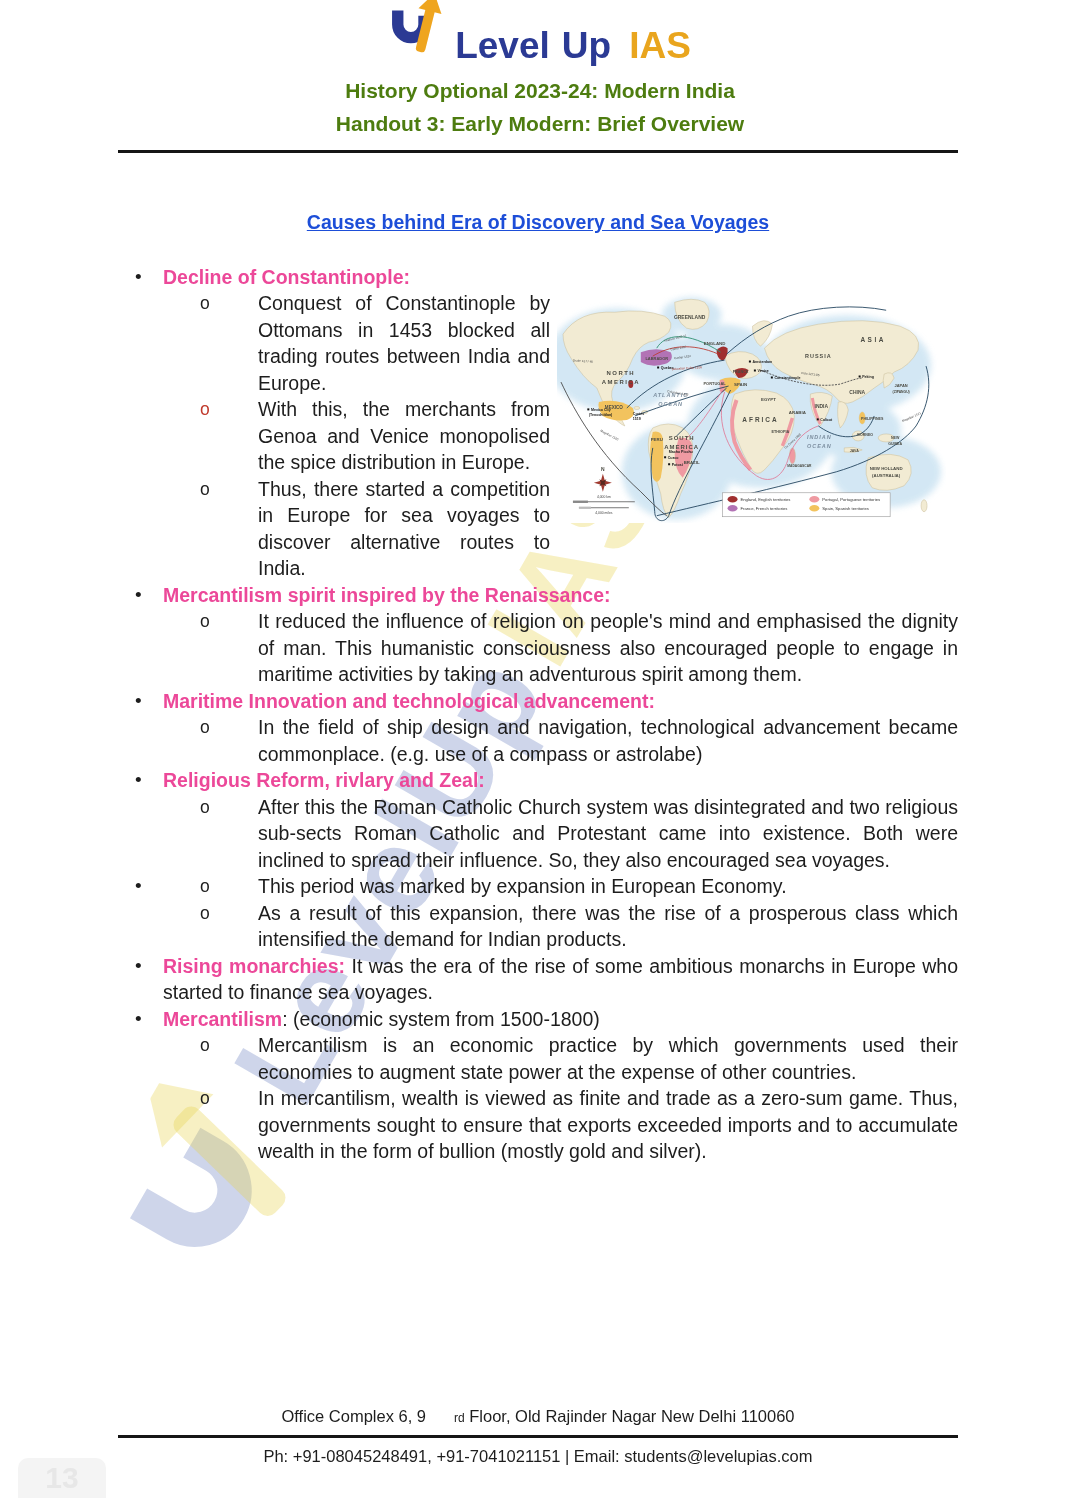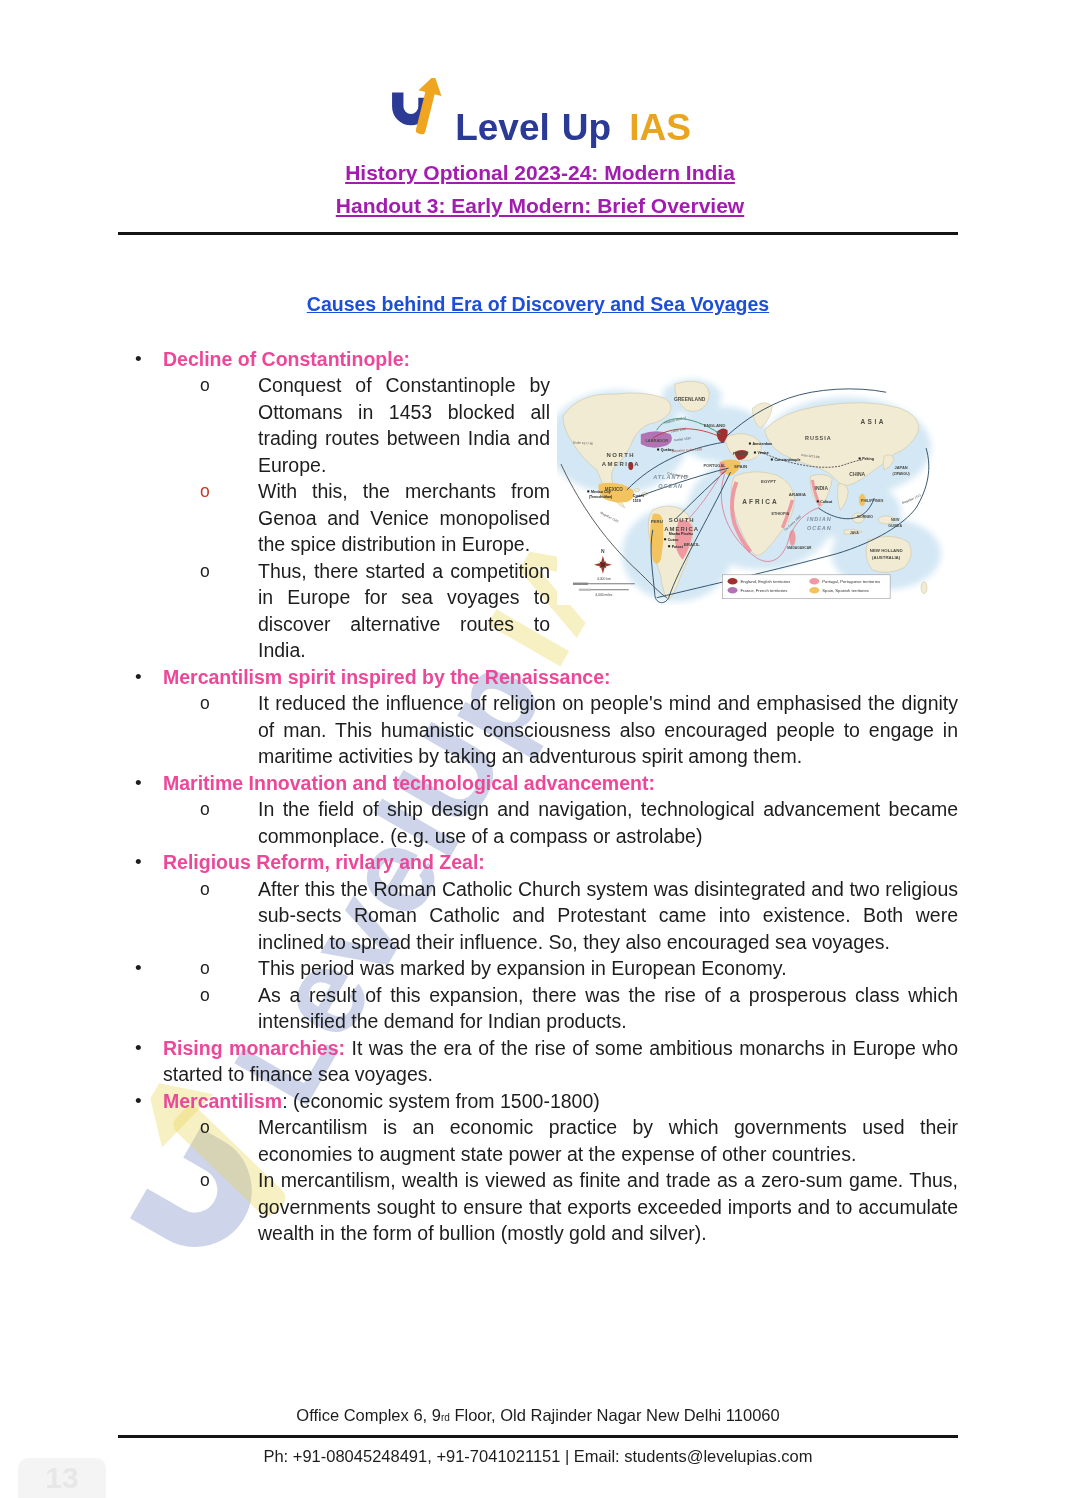--- a/index.html
+++ b/index.html
@@ -9,26 +9,26 @@
 
   
   .watermark{position:absolute;left:0px;top:520px;width:800px;height:680px;
              display:flex;align-items:center;justify-content:center;
              transform:rotate(-60deg);z-index:0;pointer-events:none;}
   .wm-inner{display:flex;align-items:center;gap:18px;white-space:nowrap;}
   .wm-text{font-size:122px;font-weight:700;color:rgba(78,104,178,0.28);letter-spacing:2px;}
   .wm-ias{font-size:122px;font-weight:700;color:rgba(232,208,72,0.33);letter-spacing:4px;}
 
   
-  header{text-align:center;padding-top:82px;}
+  header{text-align:center;}
   .logo{display:flex;justify-content:center;align-items:flex-end;gap:10px;height:64px;}
   .logo-level,.logo-up{font-size:37px;font-weight:700;color:#2b3a94;line-height:1;}
   .logo-up{margin-left:2px;}
   .logo-ias{font-size:37px;font-weight:700;color:#e9a51e;margin-left:8px;line-height:1;}
-  .titles{margin-top:10px;font-size:21px;font-weight:700;line-height:33px;color:#a21caf;text-decoration:underline;}
+  .titles{margin-top:10px;font-size:21px;font-weight:700;line-height:33px;color:#4d7c0f;}
   .head-rule{border:none;border-top:3px solid #151515;margin:10px 122px 0 118px;}
 
   
   main{margin:0 122px 0 118px;font-size:19.5px;line-height:26.5px;}
   .section-heading{margin:56px 0 28px 0;text-align:center;font-size:19.5px;font-weight:700;
                    text-decoration:underline;color:#1d4ed8;}
   .bullet{display:flex;}
   .b-marker{margin-left:17px;width:28px;flex:0 0 28px;font-size:19px;}
   .b-body{flex:1;text-align:justify;}
   .b-label{font-weight:700;color:#ec4899;}
@@ -47,21 +47,21 @@
   .region{fill:#4c4c44;font-weight:bold;}
   .ocean{fill:#7d8fa0;font-style:italic;font-weight:bold;}
   .city{fill:#1a1a1a;font-weight:bold;}
   .route-lab{fill:#4a4a4a;}
   .route-lab.red{fill:#a33a30;}
   .leg{fill:#333;}
 
   
   footer{position:absolute;left:118px;right:122px;bottom:30px;text-align:center;z-index:1;}
   .addr{font-size:16.5px;line-height:24px;}
-  .ord{font-size:10px;}
+  .ord{font-size:12px;padding-left:28px;}
   .foot-rule{border:none;border-top:3px solid #151515;margin:5px 0 6px 0;}
   .contact{font-size:16.5px;line-height:24px;}
 
   .page-badge{position:absolute;left:18px;bottom:0;width:88px;height:40px;background:#f4f4f4;
               border-radius:10px 10px 0 0;color:#e7e7e7;font-size:30px;font-weight:700;
               display:flex;align-items:center;justify-content:center;z-index:2;}
 </style>
 </head>
 <body>
 

